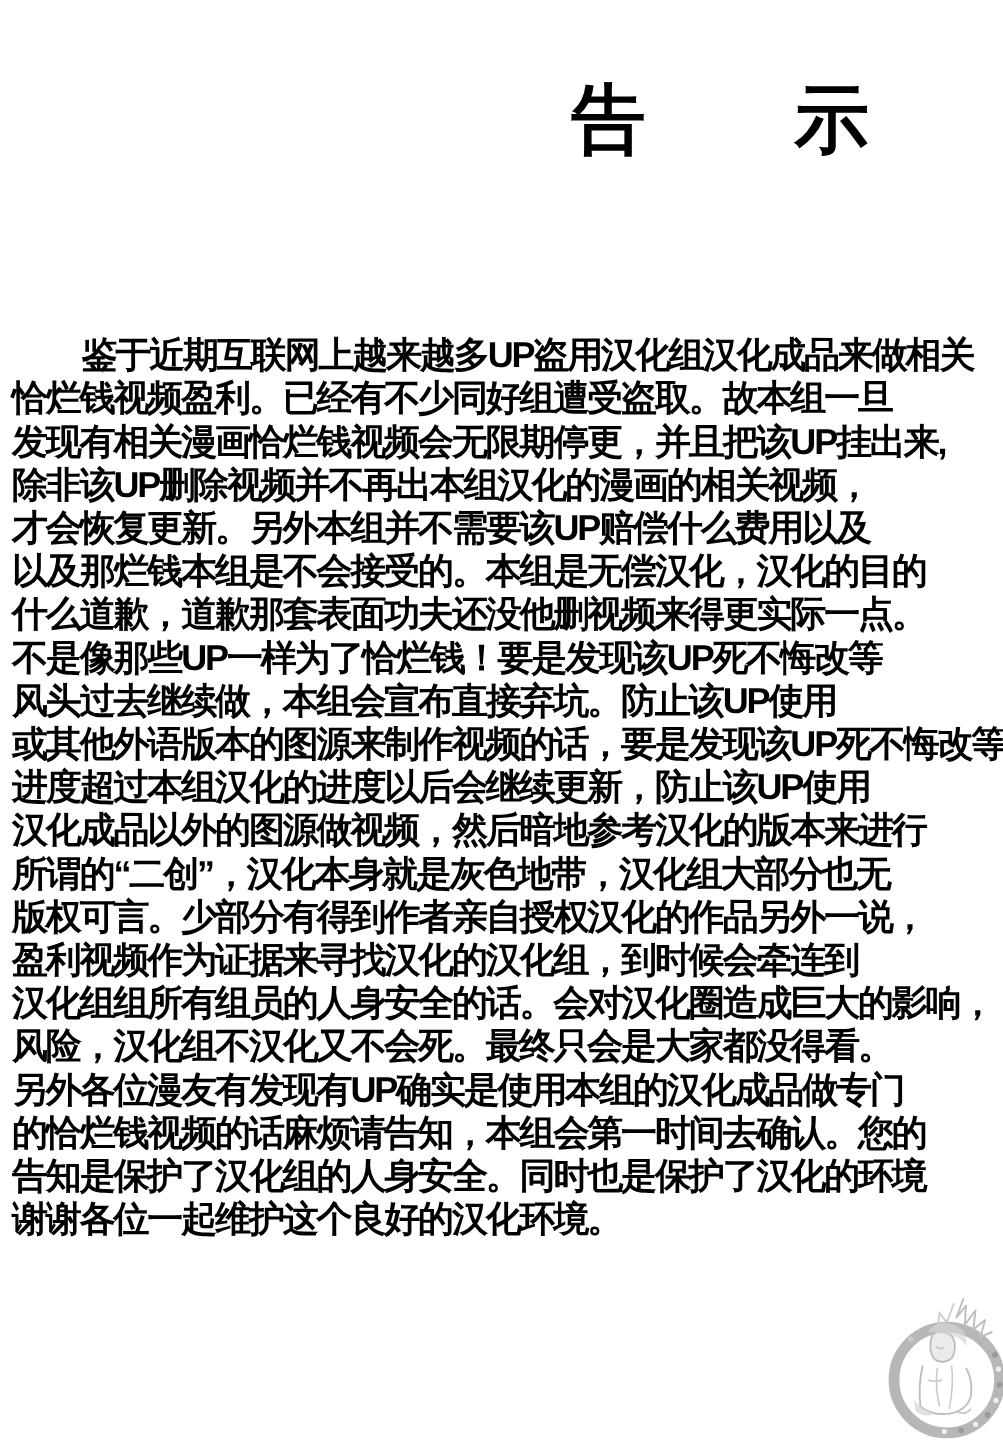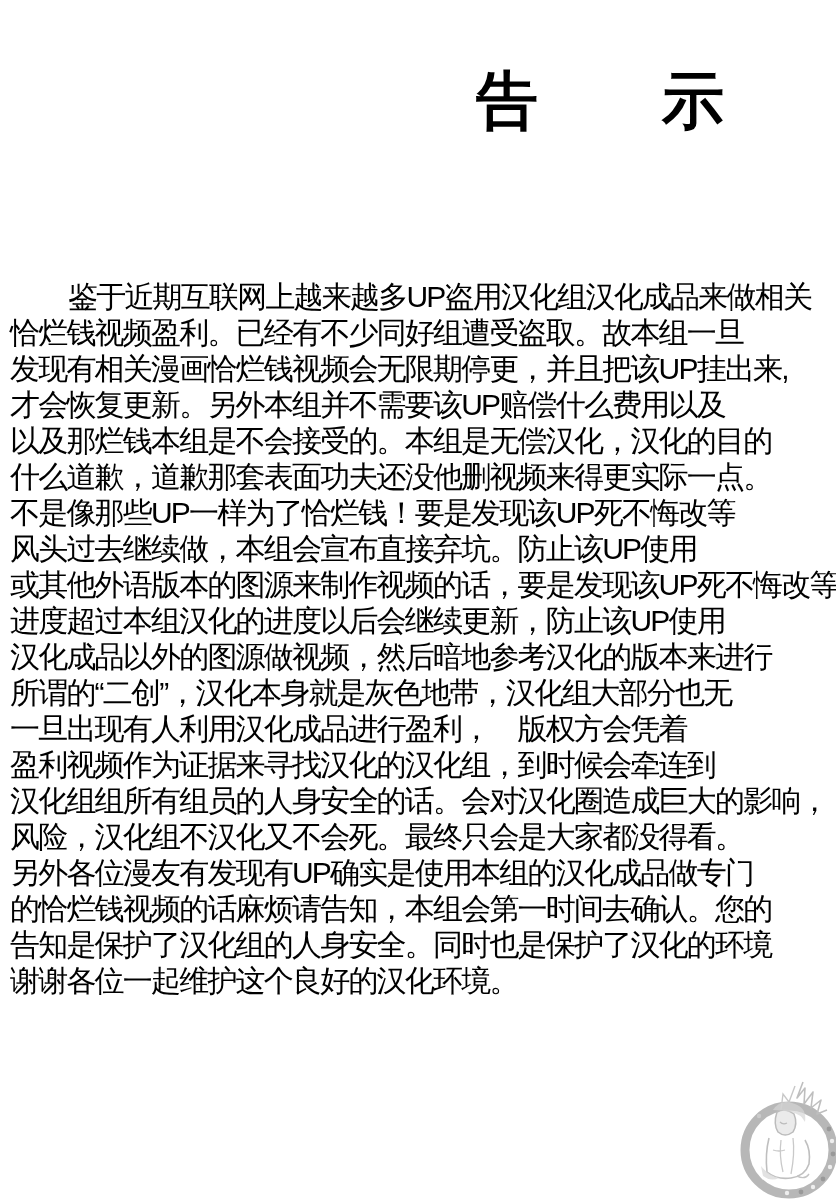--- a/index.html
+++ b/index.html
@@ -29,21 +29,21 @@
     white-space: nowrap;
   }
   .body {
     position: absolute;
     left: 10px;
     top: 279px;
     width: 826px;
     font-size: 30px;
     line-height: 36px;
     letter-spacing: -1.8px; 
-    font-weight: 400;
+    font-weight: 700;
     white-space: nowrap;
   }
   .line { height: 36px; }
   .line.first { text-indent: 58px; }
   .seal {
     position: absolute;
     left: 725px;
     top: 1080px;
     width: 115px;
     height: 125px;
@@ -56,30 +56,31 @@
 <body>
 
 <div class="page">
 
   <h1 class="title">告示</h1>
 
   <div class="body">
     <div class="line first">鉴于近期互联网上越来越多UP盗用汉化组汉化成品来做相关</div>
     <div class="line">恰烂钱视频盈利。已经有不少同好组遭受盗取。故本组一旦</div>
     <div class="line">发现有相关漫画恰烂钱视频会无限期停更，并且把该UP挂出来,</div>
+    <div class="line">除非该UP删除视频并不再出本组汉化的漫画的相关视频，</div>
     <div class="line">才会恢复更新。另外本组并不需要该UP赔偿什么费用以及</div>
     <div class="line">以及那烂钱本组是不会接受的。本组是无偿汉化，汉化的目的</div>
     <div class="line">什么道歉，道歉那套表面功夫还没他删视频来得更实际一点。</div>
     <div class="line">不是像那些UP一样为了恰烂钱！要是发现该UP死不悔改等</div>
     <div class="line">风头过去继续做，本组会宣布直接弃坑。防止该UP使用</div>
     <div class="line">或其他外语版本的图源来制作视频的话，要是发现该UP死不悔改等</div>
     <div class="line">进度超过本组汉化的进度以后会继续更新，防止该UP使用</div>
     <div class="line">汉化成品以外的图源做视频，然后暗地参考汉化的版本来进行</div>
     <div class="line">所谓的“二创”，汉化本身就是灰色地带，汉化组大部分也无</div>
-    <div class="line">一旦出现有人利用汉化成品进行盈利，　版权方会凭着</div>
+    <div class="line">版权可言。少部分有得到作者亲自授权汉化的作品另外一说，</div>
     <div class="line">盈利视频作为证据来寻找汉化的汉化组，到时候会牵连到</div>
     <div class="line">汉化组组所有组员的人身安全的话。会对汉化圈造成巨大的影响，</div>
     <div class="line">风险，汉化组不汉化又不会死。最终只会是大家都没得看。</div>
     <div class="line">另外各位漫友有发现有UP确实是使用本组的汉化成品做专门</div>
     <div class="line">的恰烂钱视频的话麻烦请告知，本组会第一时间去确认。您的</div>
     <div class="line">告知是保护了汉化组的人身安全。同时也是保护了汉化的环境</div>
     <div class="line">谢谢各位一起维护这个良好的汉化环境。</div>
   </div>
 
   <svg class="seal" viewBox="0 0 115 125" xmlns="http://www.w3.org/2000/svg">

